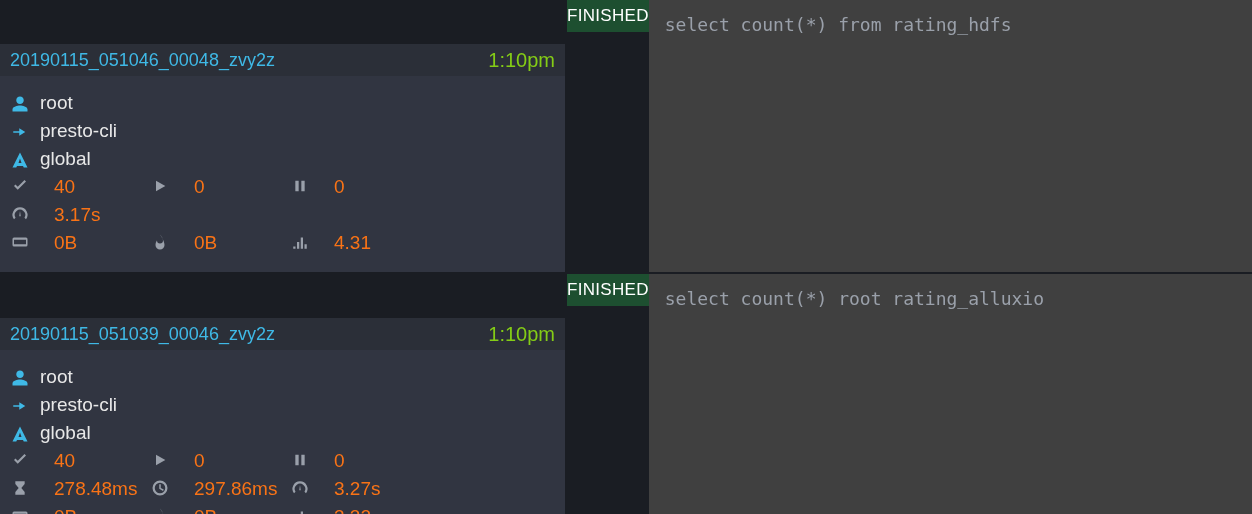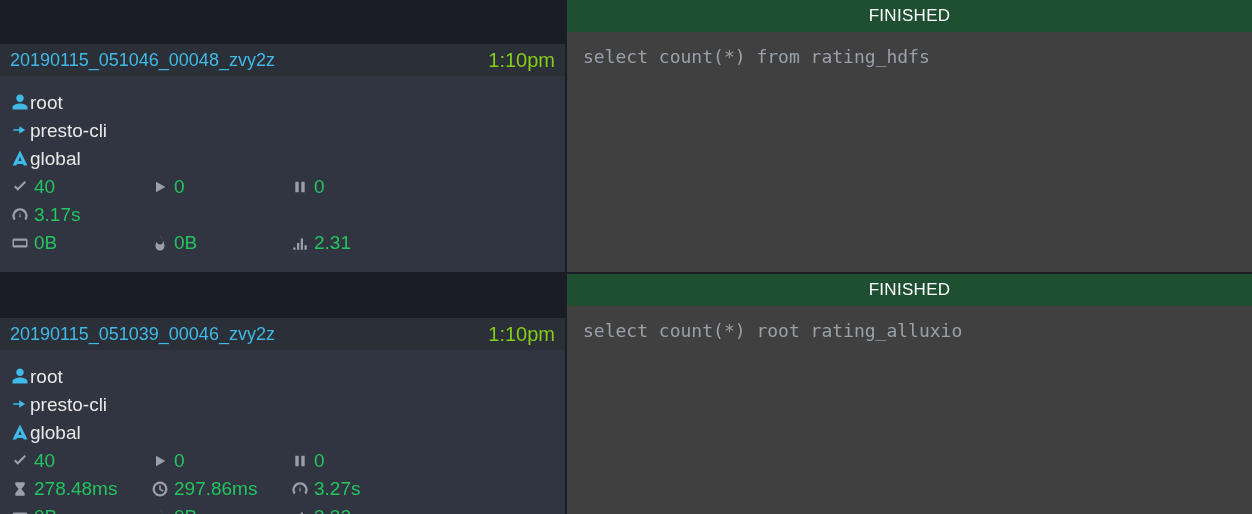--- a/index.html
+++ b/index.html
@@ -5,21 +5,21 @@
   * { box-sizing: border-box; margin: 0; padding: 0; }
   body {
     background: #1a1d23;
     font-family: -apple-system, "Helvetica Neue", Arial, sans-serif;
     color: #d0d0d0;
     width: 1252px;
     font-size: 18px;
   }
   .query-row { display: flex; }
   .left-col { width: 565px; display: flex; flex-direction: column; margin-top: 44px; }
-  .right-col { flex: 1; display: flex; flex-direction: column; }
+  .right-col { flex: 1; display: flex; flex-direction: row; }
   .header {
     background: #2b2f38;
     height: 32px;
     display: flex;
     align-items: center;
     padding: 0 10px;
     justify-content: space-between;
   }
   .query-id {
     color: #3fb9e6;
@@ -36,34 +36,34 @@
     color: #fff;
     font-size: 17px;
     letter-spacing: 0.3px;
   }
   .details {
     background: #313541;
     padding: 10px 10px 12px 10px;
   }
   .info-line {
     display: flex;
-    align-items: flex-start;
+    align-items: flex-end;
+    gap: 10px;
     margin: 6px 0;
     color: #e8e8e8;
     font-size: 19px;
   }
   .stats-row {
     display: flex;
     margin: 6px 0;
   }
   .stat {
     display: flex;
-    align-items: center;
-    gap: 4px;
-    color: #22c55e;
+    gap: 24px;
+    color: #f97316;
     font-size: 19px;
   }
   .col1 { width: 140px; }
   .col2 { width: 140px; }
   .col3 { flex: 1; }
   .icon {
     width: 20px;
     height: 20px;
     display: inline-flex;
     align-items: center;
@@ -180,21 +180,21 @@
                 </svg>
             </span>
             <span>0B</span>
           </div>
           <div class="stat col3">
             <span class="icon icon-gray">
               <svg viewBox="0 0 24 24" width="18" height="18">
                   <path d="M3 18h3v3H3zm5-6h3v9H8zm5-6h3v15h-3zm5 9h3v6h-3z"></path>
                 </svg>
             </span>
-            <span>2.31</span>
+            <span>4.31</span>
           </div>
         </div>
       </div>
     </div>
     <div class="divider-v"></div>
     <div class="right-col">
       <div class="status-bar">
         <span>FINISHED</span>
       </div>
       <div class="sql-pane">

